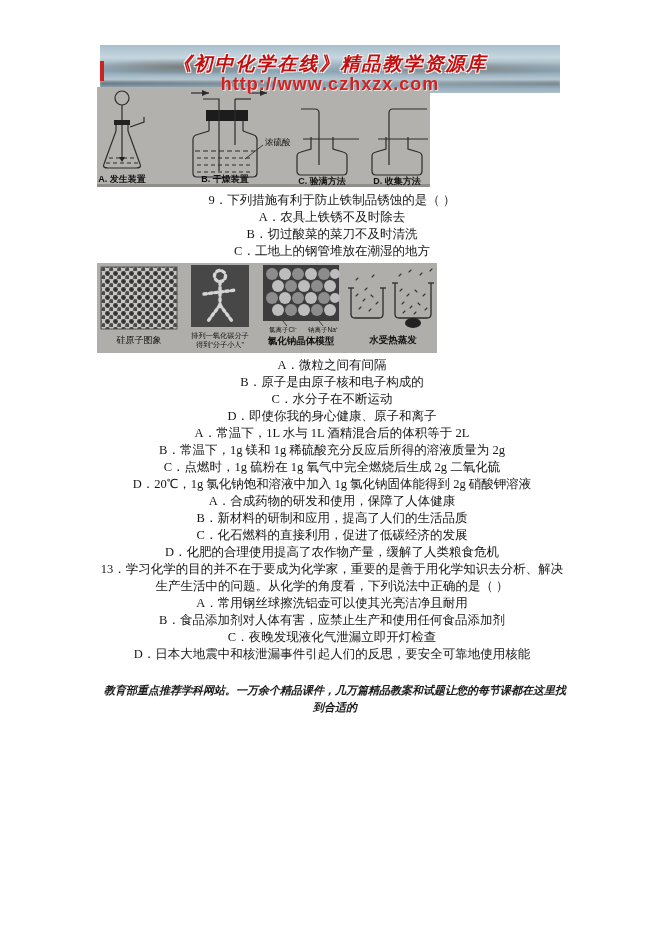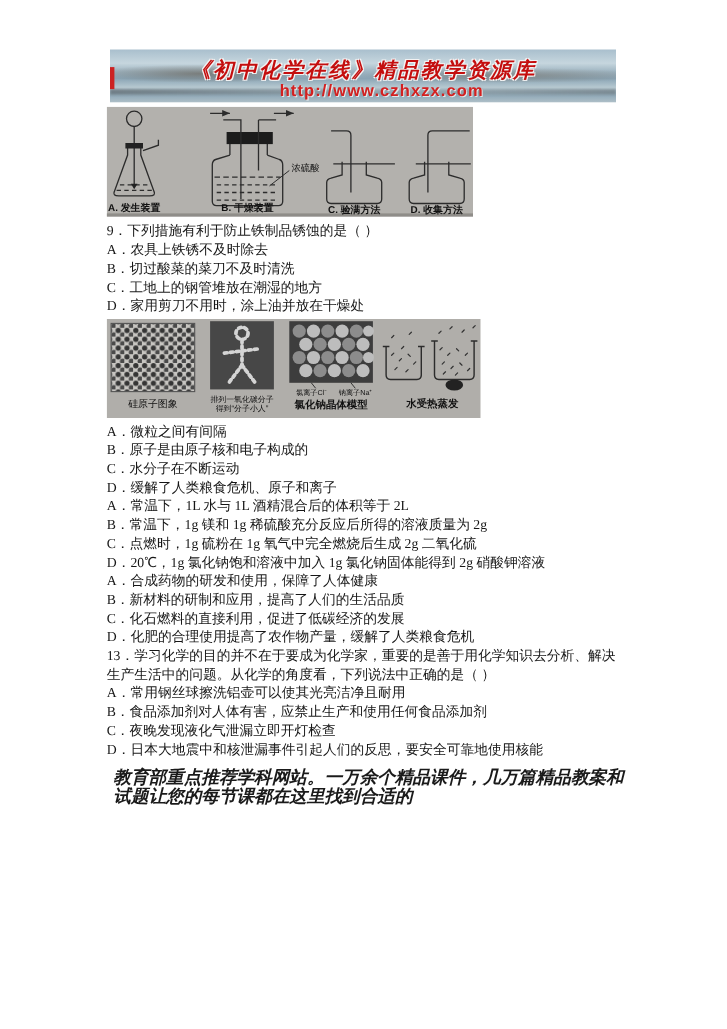--- a/index.html
+++ b/index.html
@@ -34,40 +34,40 @@
   }
   .banner-title{
     position:absolute;left:0;top:6px;width:100%;text-align:center;z-index:2;
     font-family:"Liberation Serif","DejaVu Serif",serif;
     font-weight:bold;font-style:italic;font-size:19px;letter-spacing:2px;
     color:#c40e0e;
     text-shadow:1px 1px 0 #f2f2f2,-1px -1px 0 #f2f2f2,1px -1px 0 #f2f2f2,-1px 1px 0 #f2f2f2;
     white-space:nowrap;
   }
   .banner-url{
-    position:absolute;left:17px;top:29px;width:100%;text-align:center;z-index:2;
-    font-weight:bold;font-size:15px;letter-spacing:1px;color:#d32020;
+    position:absolute;left:0;top:29px;width:100%;text-align:center;z-index:2;
+    font-weight:bold;font-size:18px;letter-spacing:1px;color:#d32020;
     text-shadow:1px 1px 0 rgba(245,245,245,.8);
     white-space:nowrap;
   }
 
   
-  .content{position:absolute;left:97px;top:97px;width:470px;}
+  .content{position:absolute;left:97px;top:87px;width:470px;text-align:center;}
   .stem,.opt{
     font-size:12.5px;line-height:17px;word-break:break-all;font-family:Liberation Serif, serif;
   }
   .figure{display:block;margin:0 0 5px 0;}
   .fig2{margin:3px 0 4px 0;}
 
   
   .footer{
-    margin-top:9px;padding-left:6px;
-    font-family:Liberation Serif, serif;
+    margin-top:20px;padding-left:6px;
+    font-family:Liberation Mono, monospace;
     font-style:italic;font-weight:bold;
-    font-size:16px;line-height:17px;color:#1a1a1a;word-break:break-all;
+    font-size:11px;line-height:17px;color:#1a1a1a;word-break:break-all;
   }
 
   svg .cap{font-family:"Liberation Sans",sans-serif;fill:#111;}
 </style>
 </head>
 <body>
 
 <div class="page">
 
   <div class="banner">
@@ -124,21 +124,20 @@
       <text class="cap" x="128" y="95" font-size="9" font-weight="bold" text-anchor="middle">B. 干燥装置</text>
       <text class="cap" x="225" y="97" font-size="9" font-weight="bold" text-anchor="middle">C. 验满方法</text>
       <text class="cap" x="300" y="97" font-size="9" font-weight="bold" text-anchor="middle">D. 收集方法</text>
     </svg>
 
     <section>
       <div class="stem">9．下列措施有利于防止铁制品锈蚀的是（      ）</div>
       <div class="opt">A．农具上铁锈不及时除去</div>
       <div class="opt">B．切过酸菜的菜刀不及时清洗</div>
       <div class="opt">C．工地上的钢管堆放在潮湿的地方</div>
-      <div class="opt">D．家用剪刀不用时，涂上油并放在干燥处</div>
     </section>
 
     <section>
 
       <svg class="figure fig2" width="340" height="90" viewBox="0 0 340 90">
         <defs>
           <pattern id="sidots" width="8" height="8" patternUnits="userSpaceOnUse">
             <rect width="8" height="8" fill="#c7c5c1"></rect>
             <circle cx="2.5" cy="2.5" r="2.4" fill="#353535"></circle>
             <circle cx="6.5" cy="6.5" r="2.4" fill="#4a4a4a"></circle>
@@ -229,21 +228,21 @@
               <line x1="275" y1="14" x2="277" y2="12"></line>
           </g>
           <ellipse cx="316" cy="60" rx="8" ry="5" fill="#222" stroke="none"></ellipse>
         </g>
         <text class="cap" x="296" y="80" font-size="9.5" font-weight="bold" text-anchor="middle">水受热蒸发</text>
       </svg>
 
       <div class="opt">A．微粒之间有间隔</div>
       <div class="opt">B．原子是由原子核和电子构成的</div>
       <div class="opt">C．水分子在不断运动</div>
-      <div class="opt">D．缓解了人类粮食危机、原子和离子</div>
+      <div class="opt">D．即使你我的身心健康、原子和离子</div>
     </section>
 
     <section>
       <div class="opt">A．常温下，1L 水与 1L 酒精混合后的体积等于 2L</div>
       <div class="opt">B．常温下，1g 镁和 1g 稀硫酸充分反应后所得的溶液质量为 2g</div>
       <div class="opt">C．点燃时，1g 硫粉在 1g 氧气中完全燃烧后生成 2g 二氧化硫</div>
       <div class="opt">D．20℃，1g 氯化钠饱和溶液中加入 1g 氯化钠固体能得到 2g 硝酸钾溶液</div>
     </section>
 
     <section>

